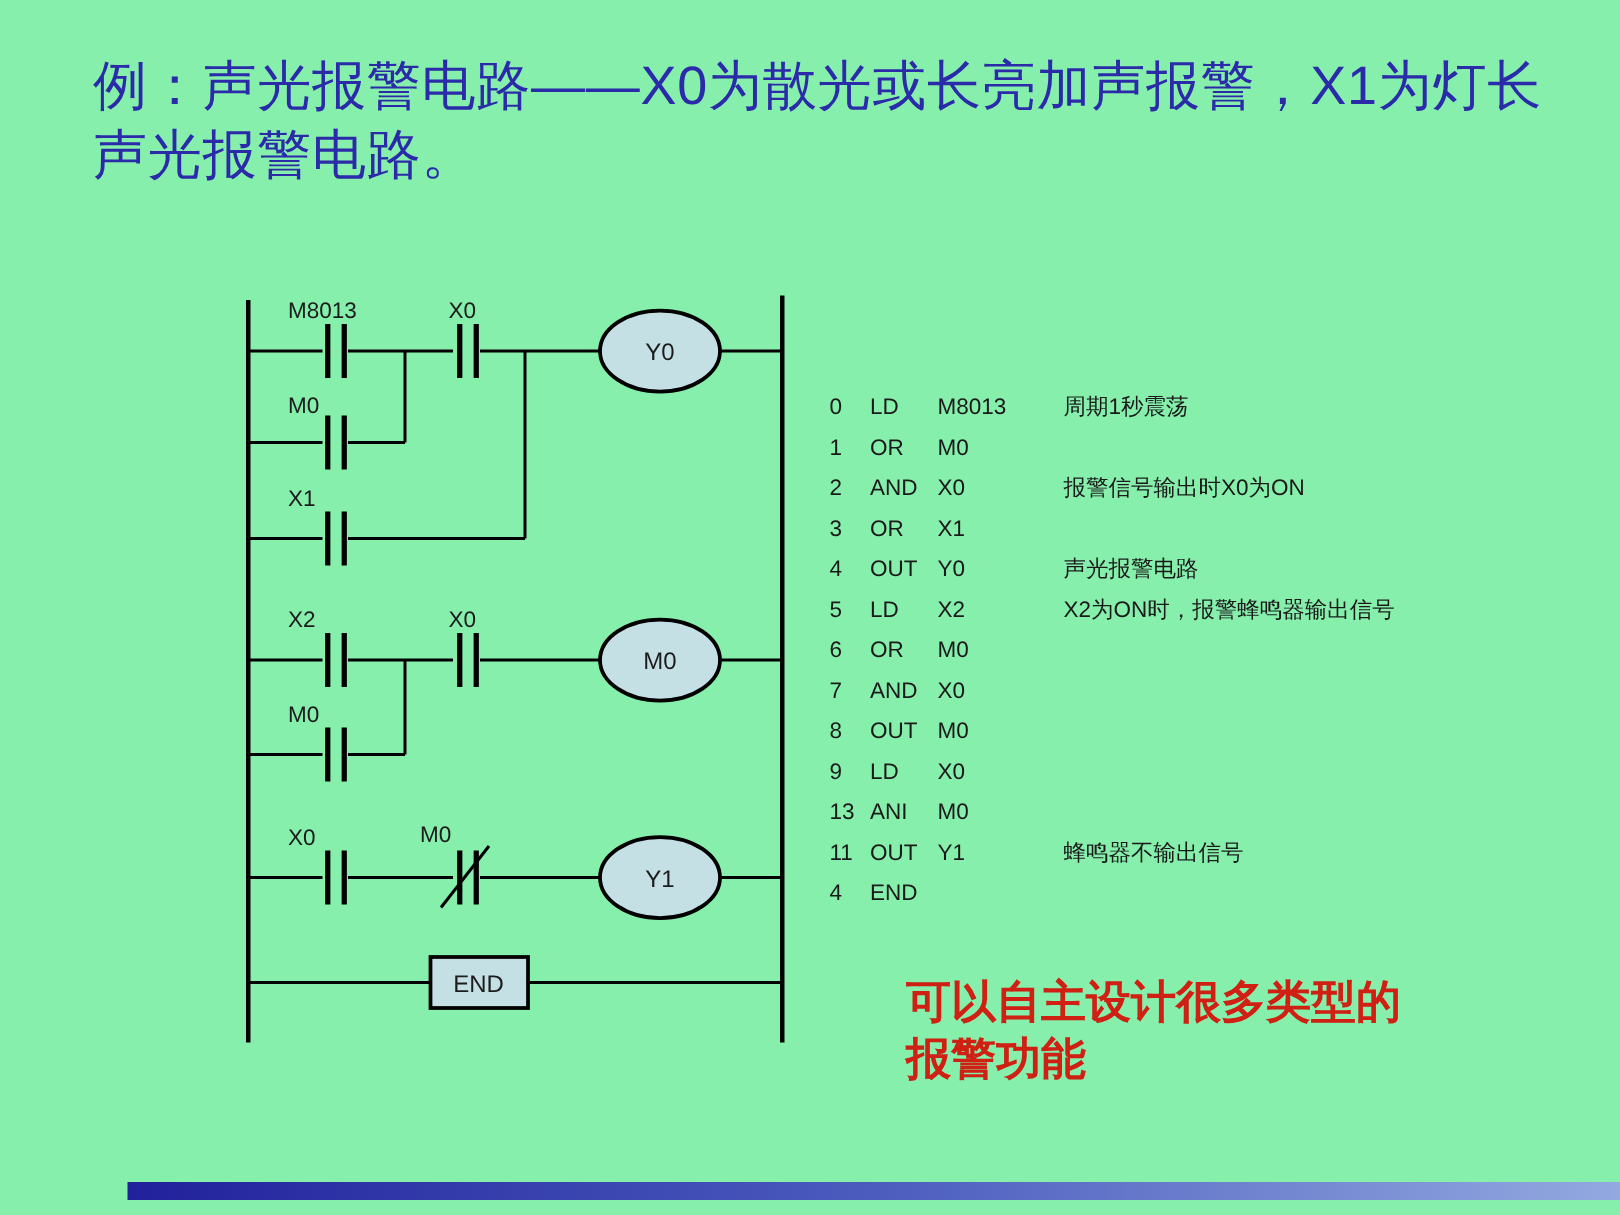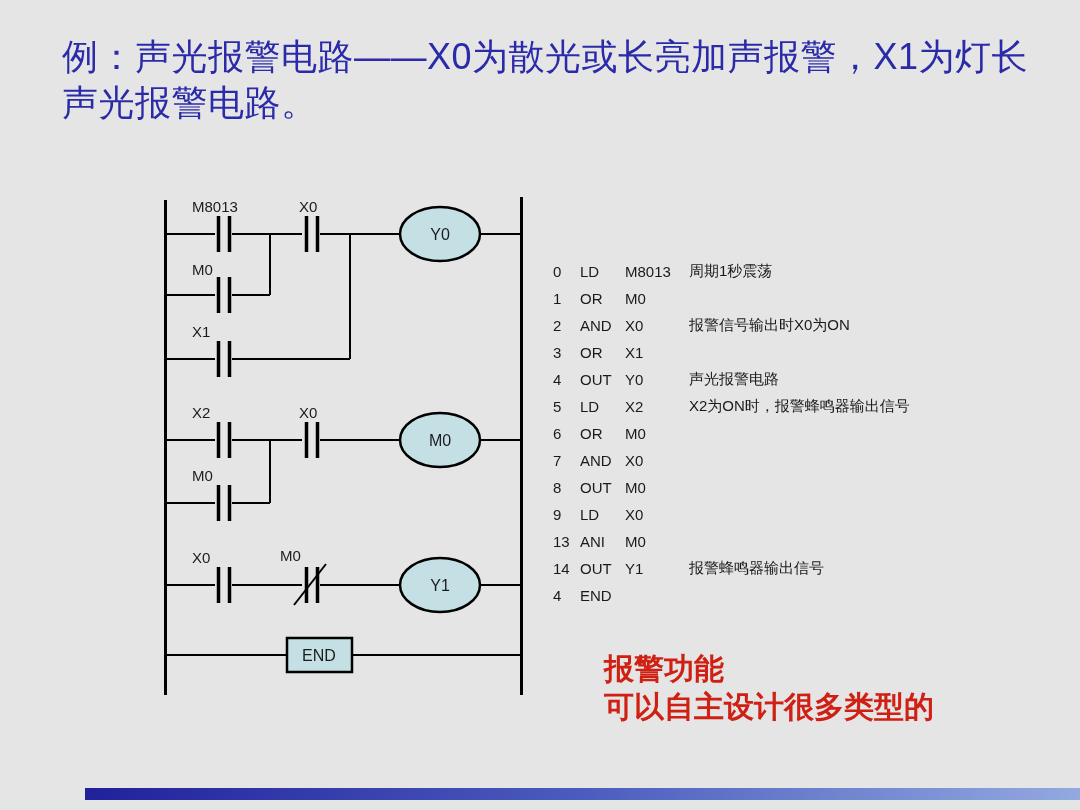--- a/index.html
+++ b/index.html
@@ -1,19 +1,19 @@
 <!DOCTYPE html>
 <html><head>
 <meta charset="utf-8">
 <style>
   html,body{margin:0;padding:0;background:#888;}
   .slide{
     position:relative;
     width:1080px;height:810px;
-    background:#e5e5e5;
+    background:#86efac;
     overflow:hidden;
     font-family:"Liberation Sans",sans-serif;
   }
   
   .title{
     position:absolute;left:62px;top:34px;width:975px;
     color:#2b2baa;
     font-size:36px;line-height:46px;
     font-family:"Liberation Sans",sans-serif;
     letter-spacing:0.5px;
@@ -28,21 +28,21 @@
   .coil-lbl{font-size:16px;}
   
   .program{
     position:absolute;left:553px;top:258px;width:480px;
     font-size:15px;color:#1a1a1a;
   }
   .prog-row{display:flex;height:27px;align-items:center;}
   .pn{width:27px;flex:0 0 27px;}
   .po{width:45px;flex:0 0 45px;}
   .pa{width:64px;flex:0 0 64px;}
-  .pc{white-space:nowrap;}
+  .pc{white-space:nowrap;margin-left:20px;}
   
   .note{
     position:absolute;left:604px;top:650px;width:420px;
     color:#cf2013;font-weight:bold;
     font-size:30px;line-height:38px;
   }
   
   .bottom-bar{
     position:absolute;left:85px;top:788px;width:995px;height:12px;
     background:linear-gradient(to right,#21219b,#4b5cbe,#93a9e0);
@@ -228,33 +228,33 @@
         <span class="pa">X0</span>
         <span class="pc"></span>
       </div>
     <div class="prog-row">
         <span class="pn">13</span>
         <span class="po">ANI</span>
         <span class="pa">M0</span>
         <span class="pc"></span>
       </div>
     <div class="prog-row">
-        <span class="pn">14</span>
+        <span class="pn">11</span>
         <span class="po">OUT</span>
         <span class="pa">Y1</span>
-        <span class="pc">报警蜂鸣器输出信号</span>
+        <span class="pc">蜂鸣器不输出信号</span>
       </div>
     <div class="prog-row">
         <span class="pn">4</span>
         <span class="po">END</span>
         <span class="pa"></span>
         <span class="pc"></span>
       </div>
   </div>
 
   <div class="note">
+    <div>可以自主设计很多类型的</div>
     <div>报警功能</div>
-    <div>可以自主设计很多类型的</div>
   </div>
 
   <div class="bottom-bar"></div>
 
 </div>
 
 </body></html>

